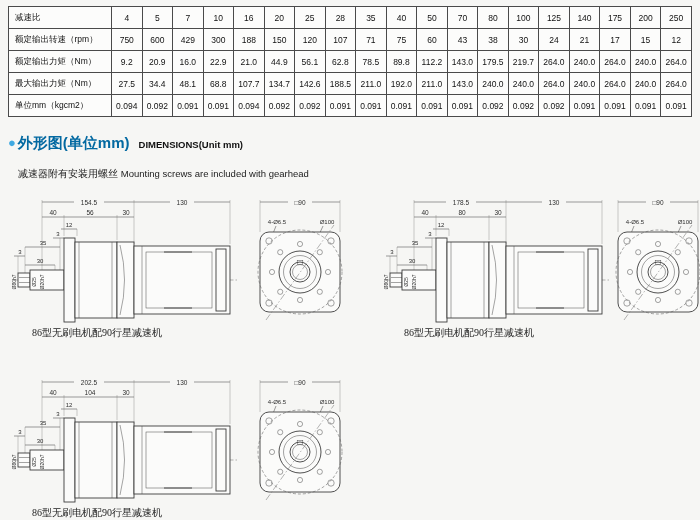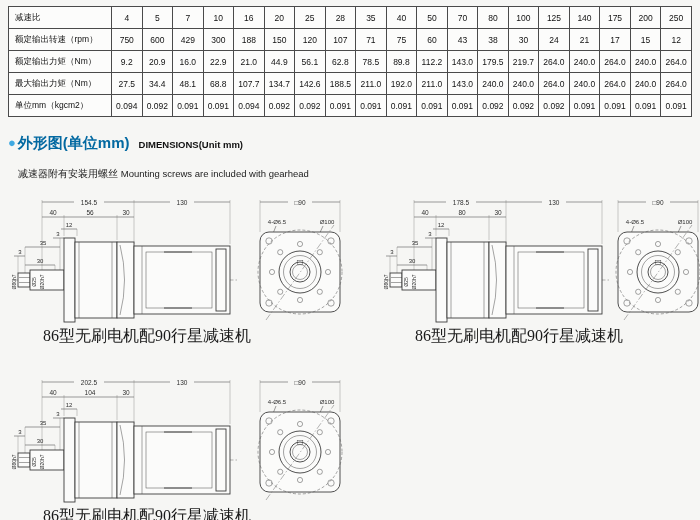--- a/index.html
+++ b/index.html
@@ -17,22 +17,22 @@
   .sec-cn{font-weight:bold;font-size:15px;color:#0369a1;}
   .sec-en{font-weight:bold;font-size:9.5px;color:#111;margin-left:9px;}
   .sec-note{position:absolute;left:18px;top:155px;font-size:10px;color:#222;margin-top:12px;}
   .note-en{font-size:9.5px;}
   
   .drawing{position:absolute;width:345px;height:165px;}
   .sideview{position:absolute;left:0;top:0;}
   .flangeview{position:absolute;top:2px;}
   .d1 .flangeview,.d3 .flangeview{left:238px;}
   .d2 .flangeview{left:224px;}
-  .caption{position:absolute;left:20px;top:140px;width:230px;text-align:center;
-           font-family:"Liberation Serif","DejaVu Serif",serif;font-size:16px;color:#1a1a1a;}
+  .caption{position:absolute;left:20px;top:140px;width:230px;text-align:left;
+           font-family:"Liberation Serif","DejaVu Serif",serif;font-size:10px;color:#1a1a1a;}
   svg text{font-family:"Liberation Sans",sans-serif;fill:#2e2e2e;}
   .t7{font-size:6.5px;} .t6{font-size:6px;} .t5{font-size:5px;}
   .dimln{stroke:#5a5a5a;stroke-width:0.6;fill:none;}
   .extln{stroke:#8a8a8a;stroke-width:0.45;fill:none;}
   .geo{stroke:#3c3c3c;stroke-width:0.9;fill:none;}
   .geothin{stroke:#4a4a4a;stroke-width:0.5;fill:none;}
   .geofill{stroke:#3c3c3c;stroke-width:0.9;fill:#fbfbfa;}
   .axis{stroke:#6a6a6a;stroke-width:0.5;stroke-dasharray:7 2 1.5 2;fill:none;}
   .dash{stroke:#5a5a5a;stroke-width:0.55;stroke-dasharray:3 2;fill:none;}
 </style>

